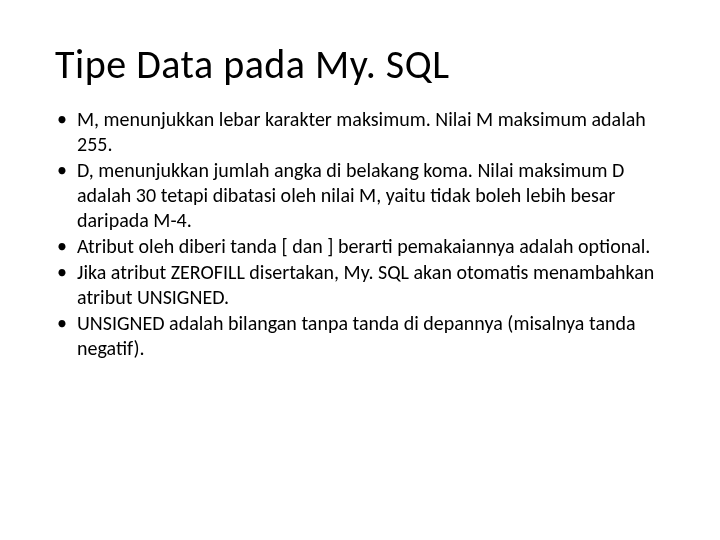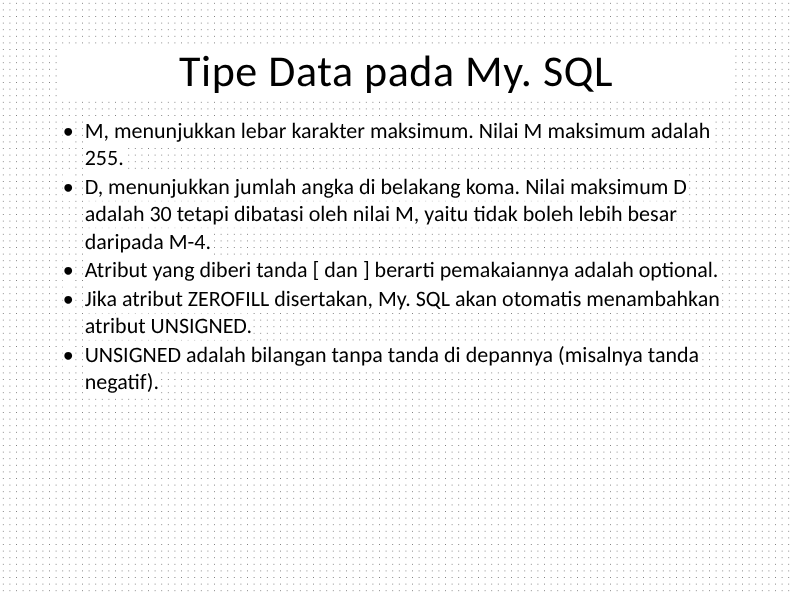--- a/index.html
+++ b/index.html
@@ -16,21 +16,21 @@
   }
   .slide {
     width: 720px;
     height: 540px;
     box-sizing: border-box;
     padding: 30px 55px 30px 55px;
   }
   .title {
     font-size: 40px;
     font-weight: 400;
-    text-align: center;
+    text-align: left;
     margin: 10px 0 18px 0;
     letter-spacing: 0.5px;
     background: #fff;
     display: inline-block;
     width: 100%;
   }
   .lead {
     font-size: 20px;
     line-height: 1.25;
     margin-bottom: 2px;
@@ -70,21 +70,21 @@
     <li>
       <span class="bullet text-span">•</span>
       <span class="text-span">M, menunjukkan lebar karakter maksimum. Nilai M maksimum adalah 255.</span>
     </li>
     <li>
       <span class="bullet text-span">•</span>
       <span class="text-span">D, menunjukkan jumlah angka di belakang koma. Nilai maksimum D adalah 30 tetapi dibatasi oleh nilai M, yaitu tidak boleh lebih besar daripada M-4.</span>
     </li>
     <li>
       <span class="bullet text-span">•</span>
-      <span class="text-span">Atribut yang diberi tanda [ dan ] berarti pemakaiannya adalah optional.</span>
+      <span class="text-span">Atribut oleh diberi tanda [ dan ] berarti pemakaiannya adalah optional.</span>
     </li>
     <li>
       <span class="bullet text-span">•</span>
       <span class="text-span">Jika atribut ZEROFILL disertakan, My. SQL akan otomatis menambahkan atribut UNSIGNED.</span>
     </li>
     <li>
       <span class="bullet text-span">•</span>
       <span class="text-span">UNSIGNED adalah bilangan tanpa tanda di depannya (misalnya tanda negatif).</span>
     </li>
   </ul>

